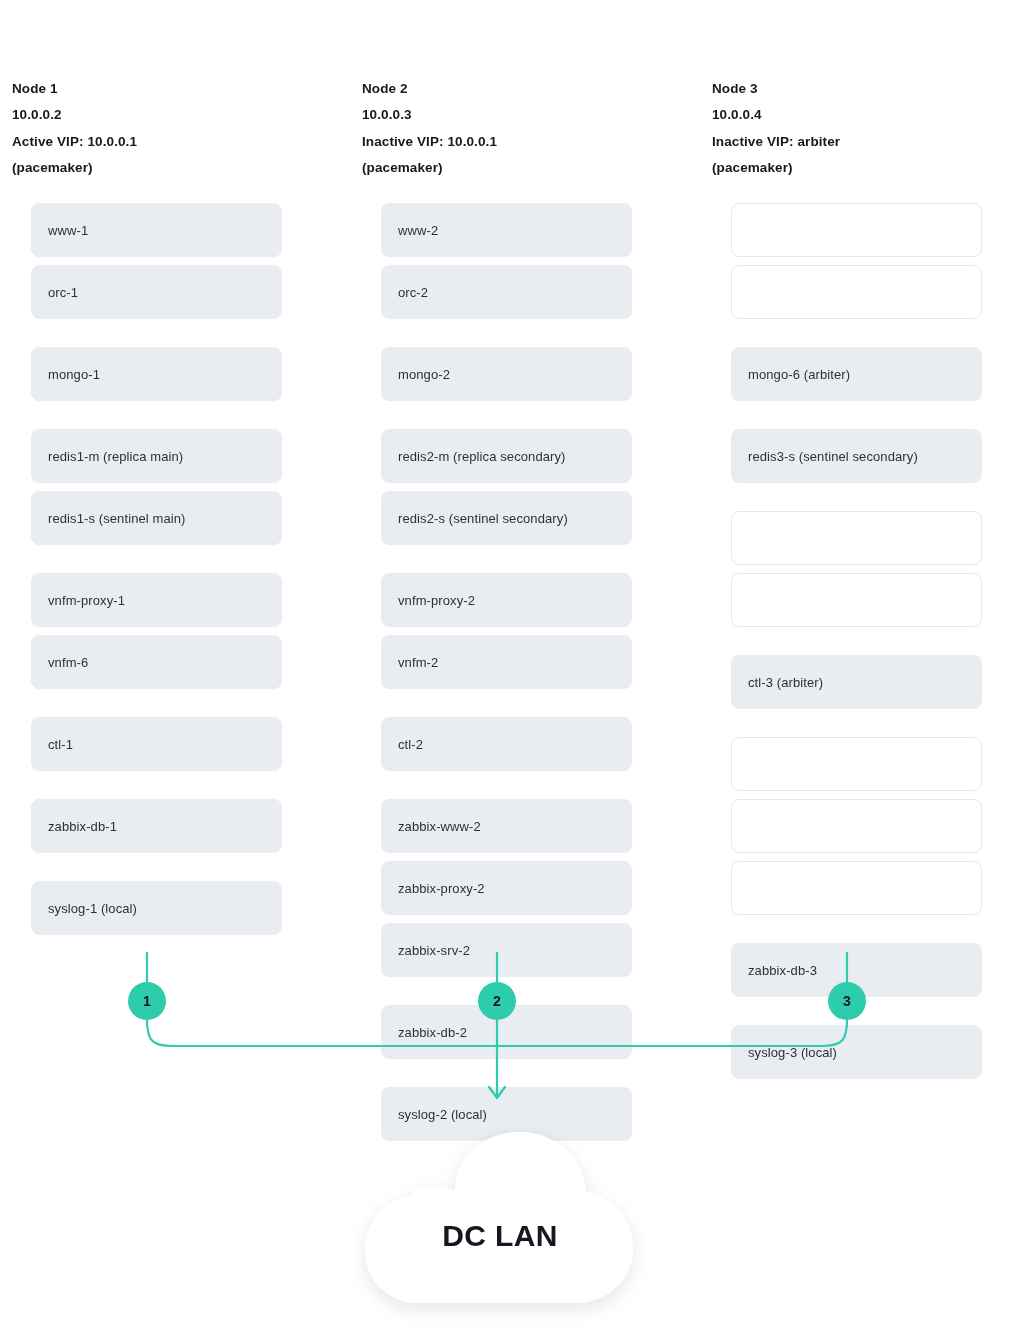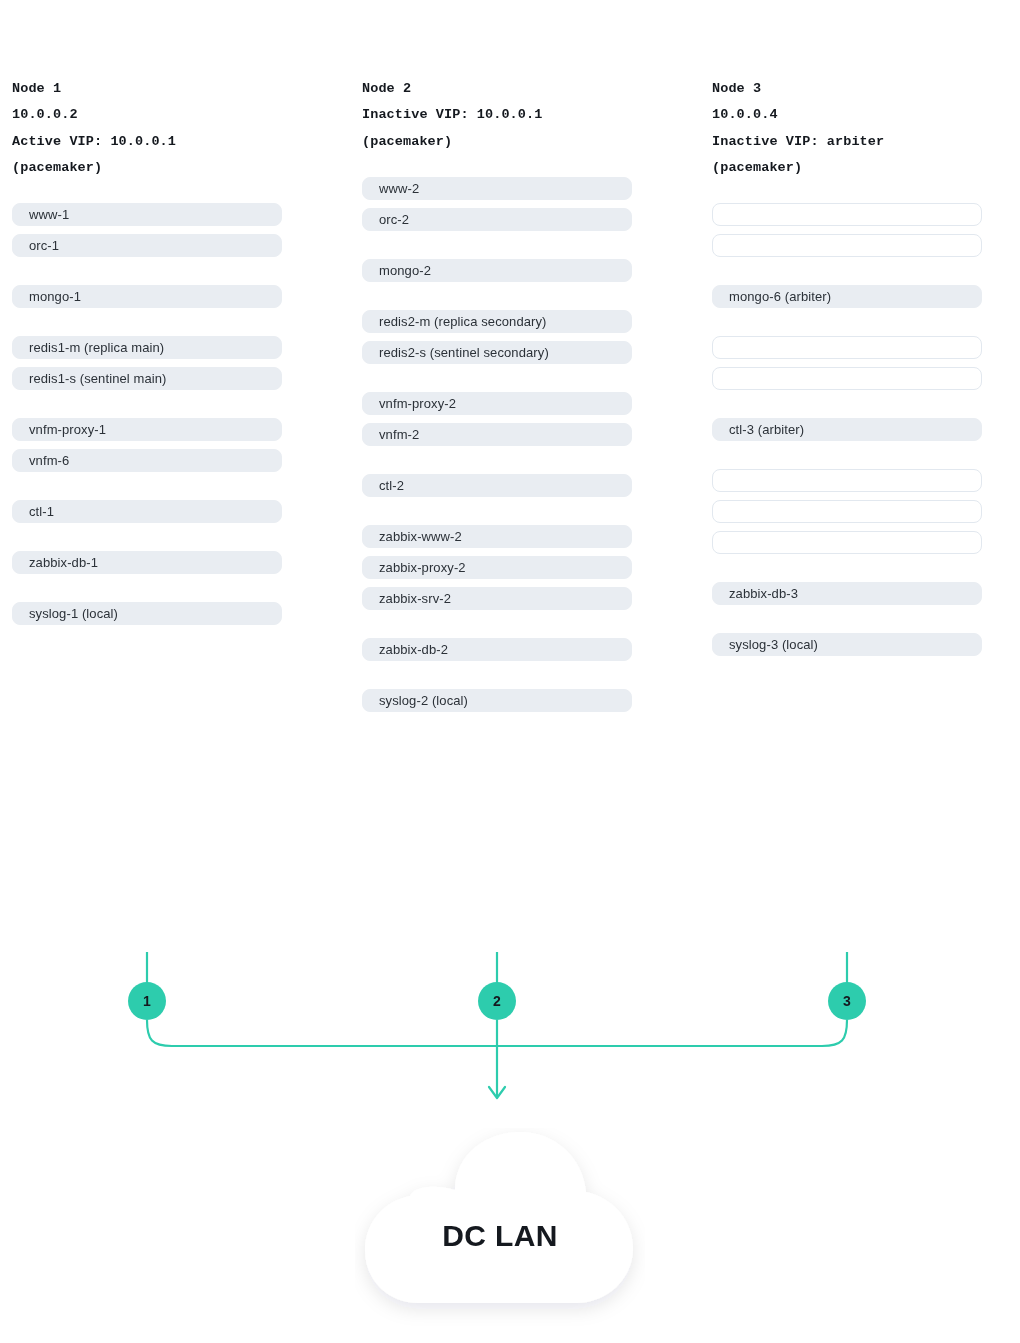--- a/index.html
+++ b/index.html
@@ -43,44 +43,44 @@
   .node-column.col-2 { left: 712px; }
 
   
   .node-header {
     padding-top: 76px;
     font-size: 13.5px;
     font-weight: bold;
     line-height: 26.3px;
     letter-spacing: 0.1px;
     color: #15191f;
-    font-family: Liberation Mono, monospace;
   }
   .node-header .hline {
     display: block;
     white-space: nowrap;
   }
 
   
   .group {
     margin-top: 28px;
   }
   .group.first-group { margin-top: 22px; }
 
   .svc-box {
-    height: 23px;
+    height: 54px;
     border-radius: 8px;
     display: flex;
     align-items: center;
     padding: 0 16px;
     font-size: 13px;
     line-height: 1;
     color: #2b3138;
     margin-bottom: 8px;
     letter-spacing: 0.1px;
+    margin-left: 19px;
   }
   .svc-box:last-child { margin-bottom: 0; }
 
   .svc-box.filled {
     background: #e9edf2;
     border: 1px solid #e9edf2;
   }
   .svc-box.empty {
     background: #ffffff;
     border: 1.5px solid #e2e8ef;
@@ -177,20 +177,21 @@
         <div class="svc-box filled">zabbix-db-1</div>
       </div>
       <div class="group">
         <div class="svc-box filled">syslog-1 (local)</div>
       </div>
     </div>
 
     <div class="node-column col-1">
       <div class="node-header">
         <span class="hline">Node 2</span>
+        <span class="hline">10.0.0.3</span>
         <span class="hline">Inactive VIP: 10.0.0.1</span>
         <span class="hline">(pacemaker)</span>
       </div>
 
       <div class="group first-group">
         <div class="svc-box filled">www-2</div>
         <div class="svc-box filled">orc-2</div>
       </div>
       <div class="group">
         <div class="svc-box filled">mongo-2</div>
@@ -228,20 +229,21 @@
       </div>
 
       <div class="group first-group">
         <div class="svc-box empty"></div>
         <div class="svc-box empty"></div>
       </div>
       <div class="group">
         <div class="svc-box filled">mongo-6 (arbiter)</div>
       </div>
       <div class="group">
+        <div class="svc-box filled">redis3-s (sentinel secondary)</div>
       </div>
       <div class="group">
         <div class="svc-box empty"></div>
         <div class="svc-box empty"></div>
       </div>
       <div class="group">
         <div class="svc-box filled">ctl-3 (arbiter)</div>
       </div>
       <div class="group">
         <div class="svc-box empty"></div>

